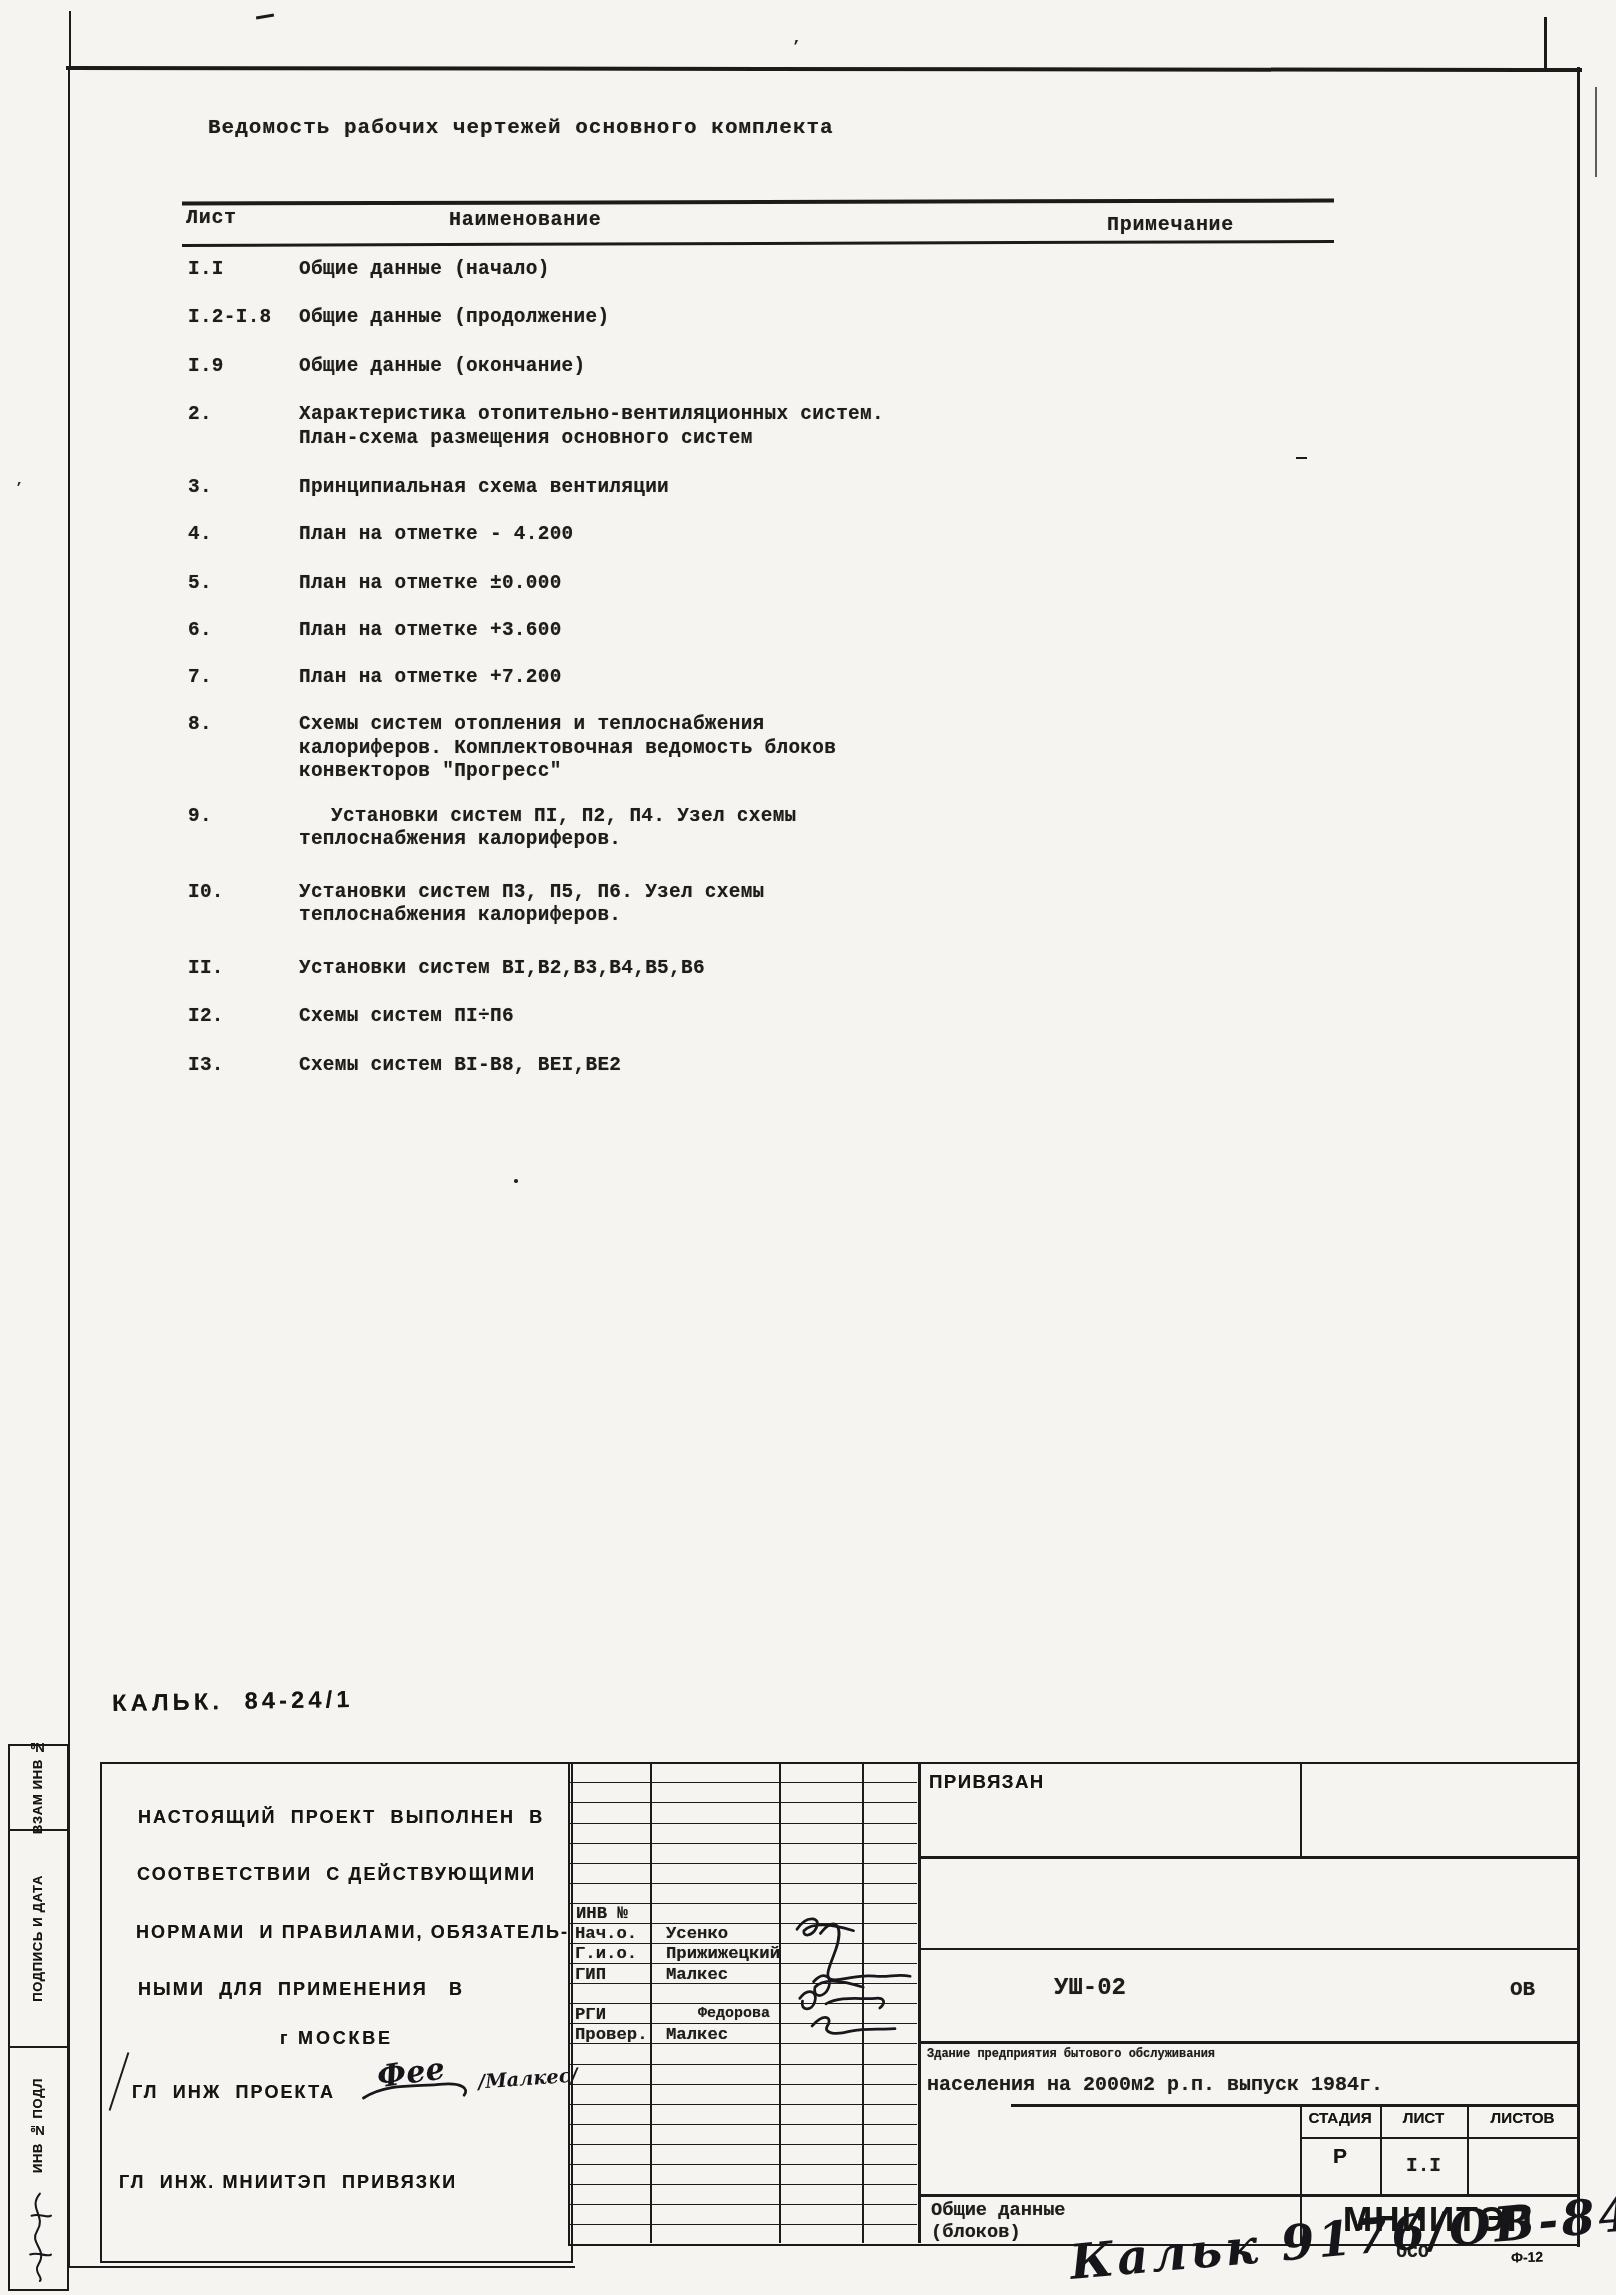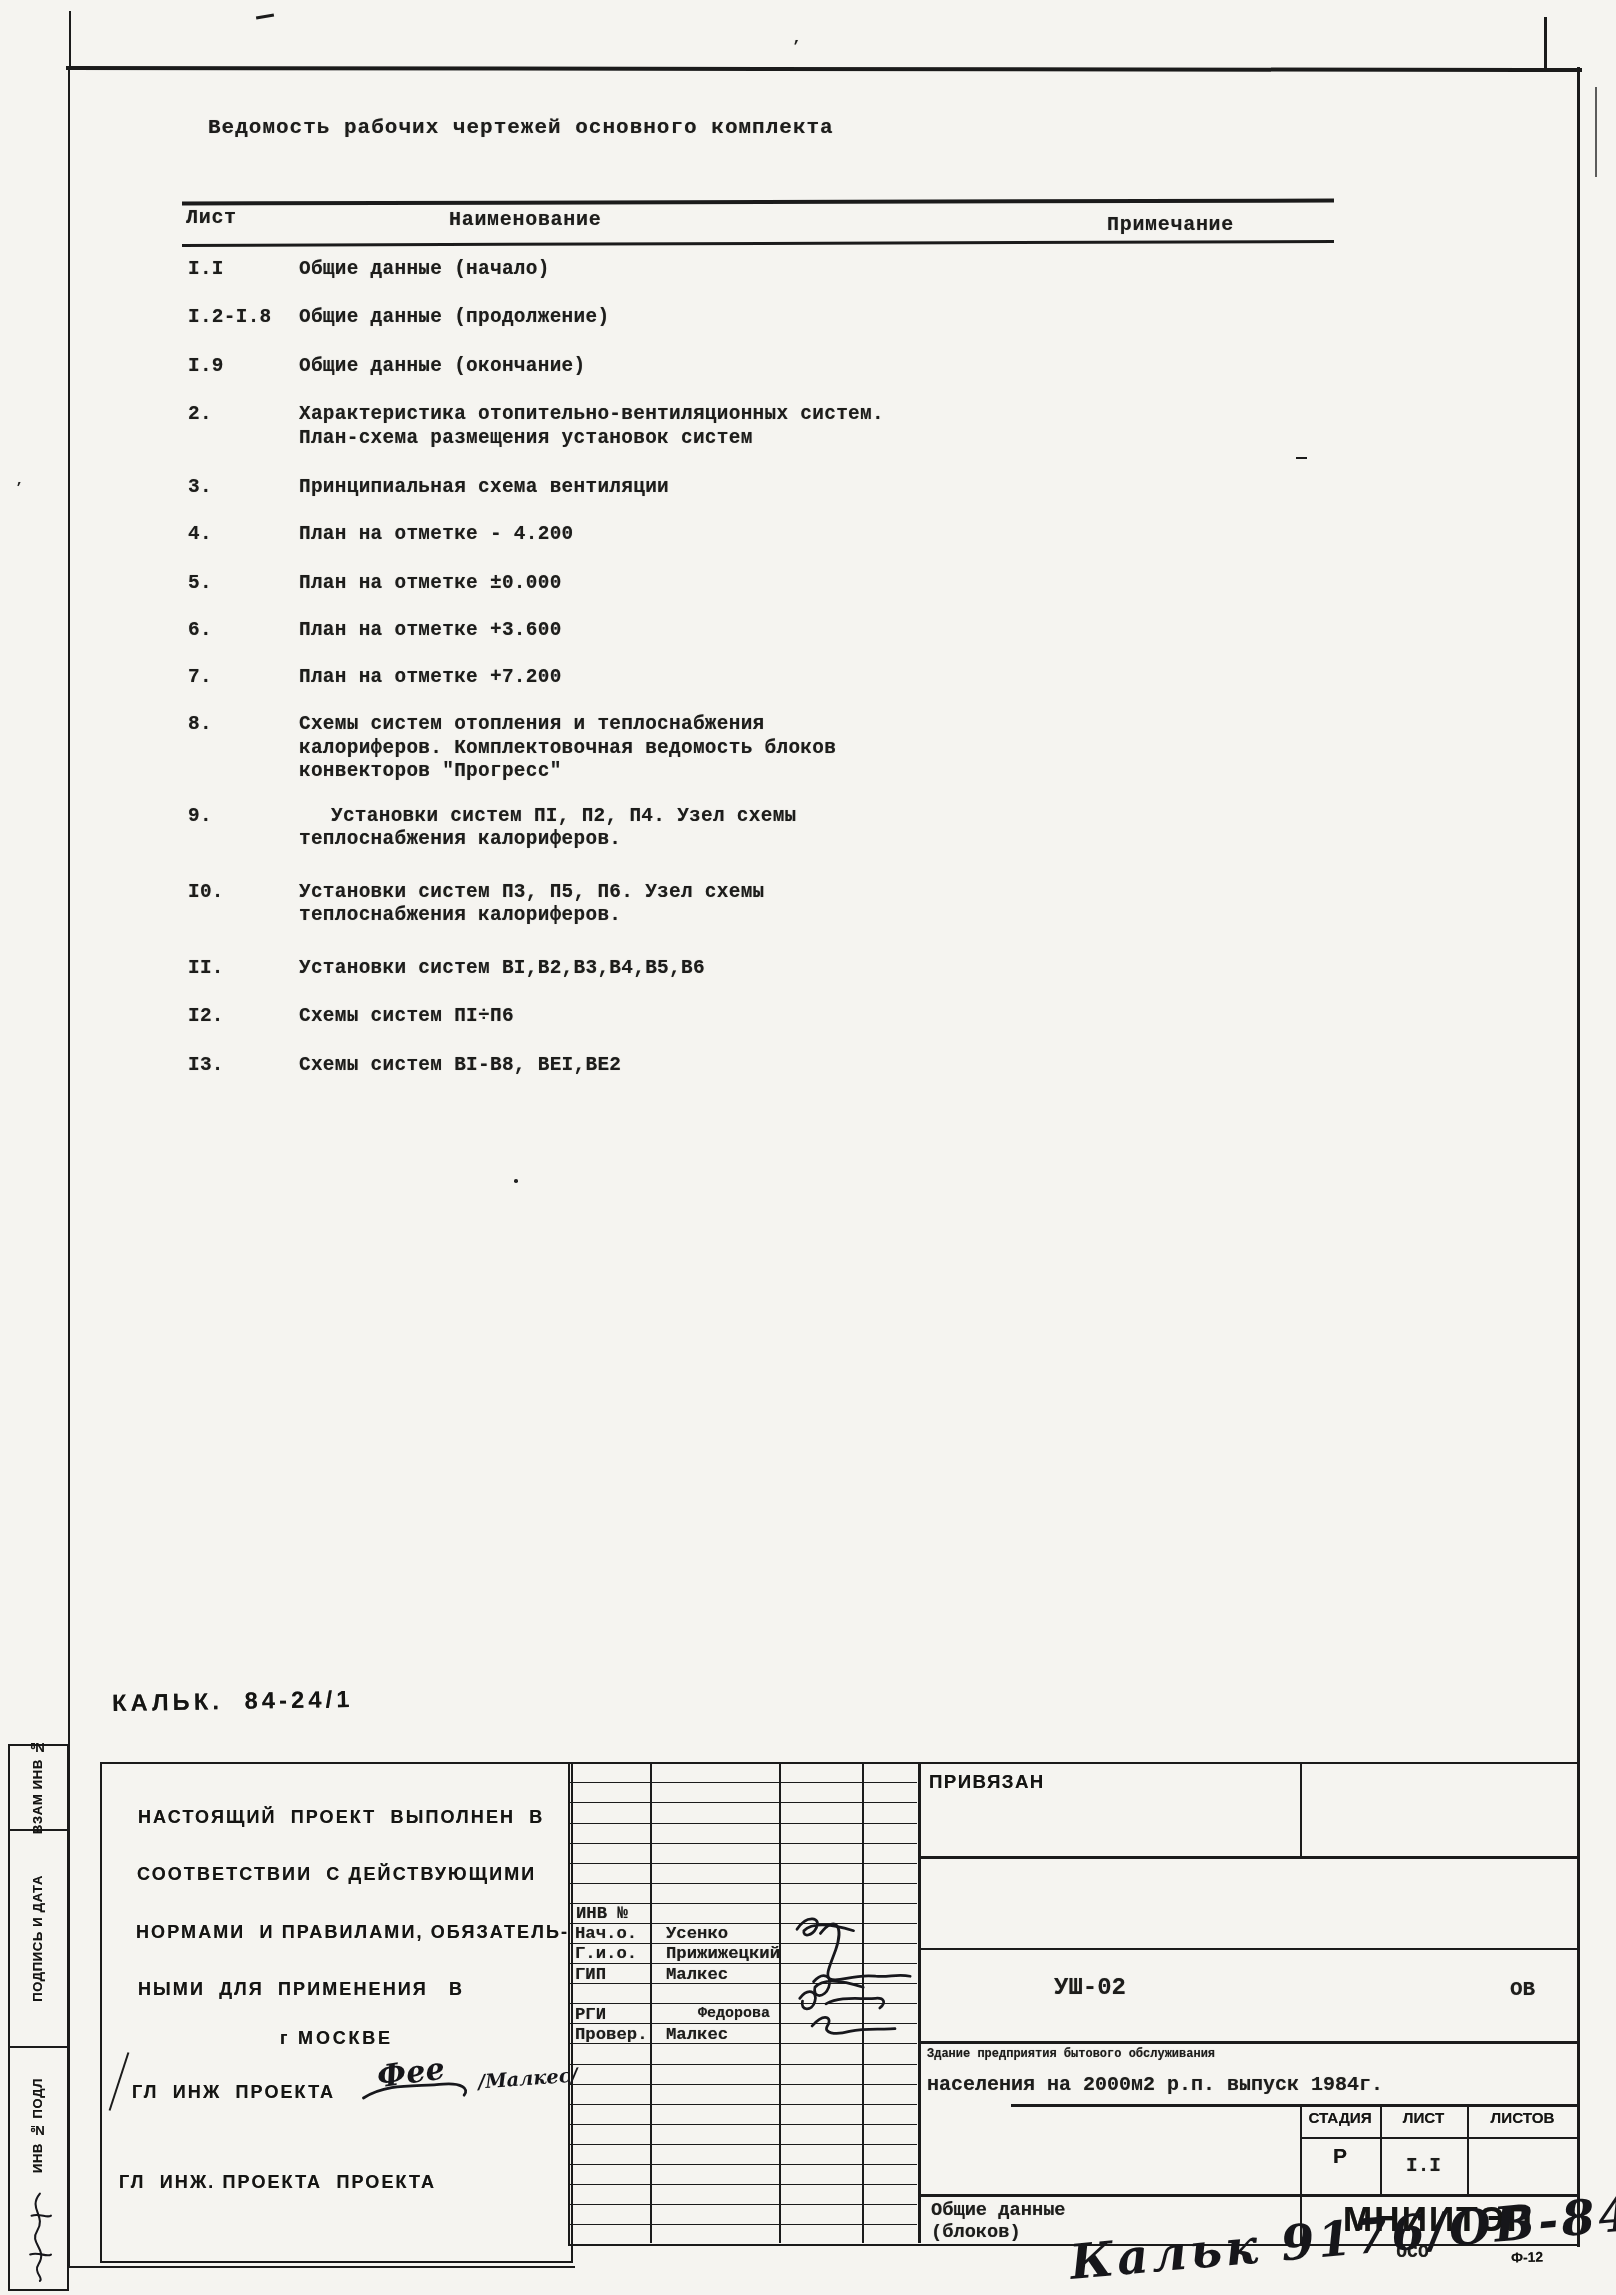--- a/index.html
+++ b/index.html
@@ -49,21 +49,21 @@
   <div class="abs mono hdr" style="left:1107px;top:213px;">Примечание</div>
   <div id="rows" class="abs" style="left:0;top:0;">
       <div class="abs mono rowtxt sheetcol" style="top: 258px;">I.I</div>
       <div class="abs mono rowtxt namecol" style="top: 258px;">Общие данные (начало)</div>
       <div class="abs mono rowtxt sheetcol" style="top: 306px;">I.2-I.8</div>
       <div class="abs mono rowtxt namecol" style="top: 306px;">Общие данные (продолжение)</div>
       <div class="abs mono rowtxt sheetcol" style="top: 355px;">I.9</div>
       <div class="abs mono rowtxt namecol" style="top: 355px;">Общие данные (окончание)</div>
       <div class="abs mono rowtxt sheetcol" style="top: 403px;">2.</div>
       <div class="abs mono rowtxt namecol" style="top: 403px;">Характеристика отопительно-вентиляционных систем.</div>
-      <div class="abs mono rowtxt namecol" style="top: 427px;">План-схема размещения установок систем</div>
+      <div class="abs mono rowtxt namecol" style="top: 427px;">План-схема размещения основного систем</div>
       <div class="abs mono rowtxt sheetcol" style="top: 476px;">3.</div>
       <div class="abs mono rowtxt namecol" style="top: 476px;">Принципиальная схема вентиляции</div>
       <div class="abs mono rowtxt sheetcol" style="top: 523px;">4.</div>
       <div class="abs mono rowtxt namecol" style="top: 523px;">План на отметке - 4.200</div>
       <div class="abs mono rowtxt sheetcol" style="top: 572px;">5.</div>
       <div class="abs mono rowtxt namecol" style="top: 572px;">План на отметке ±0.000</div>
       <div class="abs mono rowtxt sheetcol" style="top: 619px;">6.</div>
       <div class="abs mono rowtxt namecol" style="top: 619px;">План на отметке +3.600</div>
       <div class="abs mono rowtxt sheetcol" style="top: 666px;">7.</div>
       <div class="abs mono rowtxt namecol" style="top: 666px;">План на отметке +7.200</div>
@@ -112,21 +112,21 @@
   <div class="abs stencil" style="left:138px;top:1979px;font-size:18px;letter-spacing:2.1px;">НЫМИ  ДЛЯ  ПРИМЕНЕНИЯ   В</div>
   <div class="abs stencil" style="left:280px;top:2028px;font-size:18px;letter-spacing:2.8px;">г МОСКВЕ</div>
 
   <div class="vline" style="left:118px;top:2051px;width:2.1px;height:61px;transform:rotate(18deg);"></div>
   <div class="abs stencil" style="left:132px;top:2082px;font-size:18px;letter-spacing:2.1px;">ГЛ  ИНЖ  ПРОЕКТА</div>
   <div class="abs script" style="left:377px;top:2054px;font-size:30.5px;transform:rotate(-8deg);">Фее</div>
   <svg style="left:360px;top:2077px;" width="118" height="35" viewBox="0 0 170 50">
     <path class="sigpath" d="M5 30 C40 8 80 14 120 10 C145 8 158 16 150 26"></path>
   </svg>
   <div class="abs script" style="left:478px;top:2067px;font-size:19.4px;transform:rotate(-4deg);">/Малкес/</div>
-  <div class="abs stencil" style="left:119px;top:2172px;font-size:18px;letter-spacing:2.1px;">ГЛ  ИНЖ. ПРОЕКТА  ПРОЕКТА</div>
+  <div class="abs stencil" style="left:119px;top:2172px;font-size:18px;letter-spacing:2.1px;">ГЛ  ИНЖ. МНИИТЭП  ПРИВЯЗКИ</div>
 
   <div class="box" style="left:568px;top:1762px;width:1008px;height:480px;border-width:2.8px;"></div>
 
   <div class="vline" style="left:650px;top:1762px;width:2.1px;height:481px;"></div>
   <div class="vline" style="left:779px;top:1762px;width:2.1px;height:481px;"></div>
   <div class="vline" style="left:862px;top:1762px;width:2.1px;height:481px;"></div>
   <div class="vline" style="left:918px;top:1762px;width:2.8px;height:481px;"></div>
   <div id="stamp-grid" class="abs" style="left:0;top:0;">
       <div class="hline" style="left: 569px; top: 1782px; width: 348px; height: 1.4px;"></div>
       <div class="hline" style="left: 569px; top: 1802px; width: 348px; height: 1.4px;"></div>

